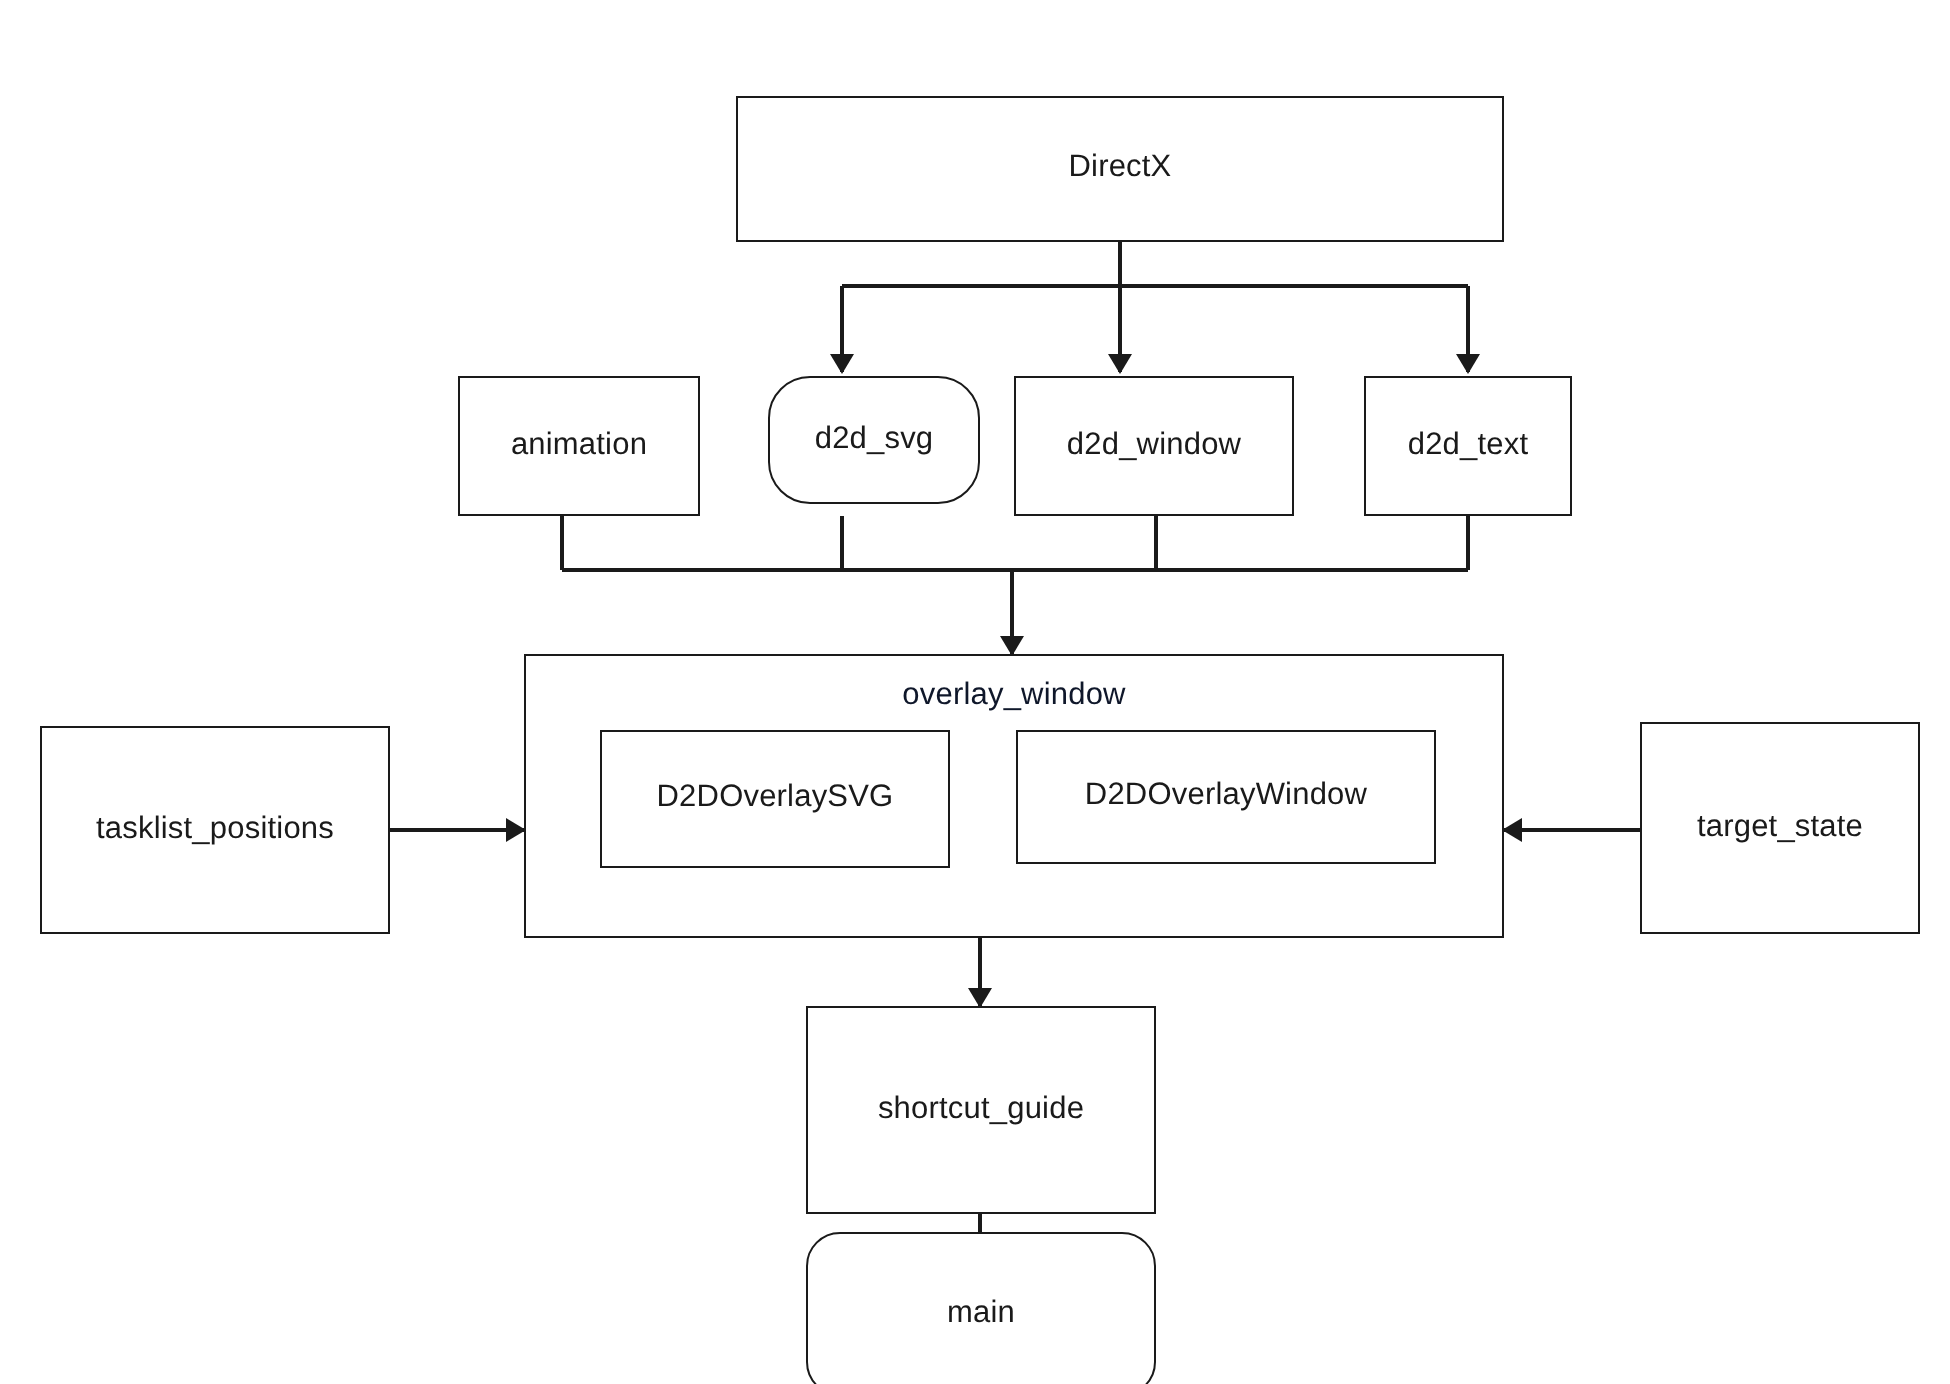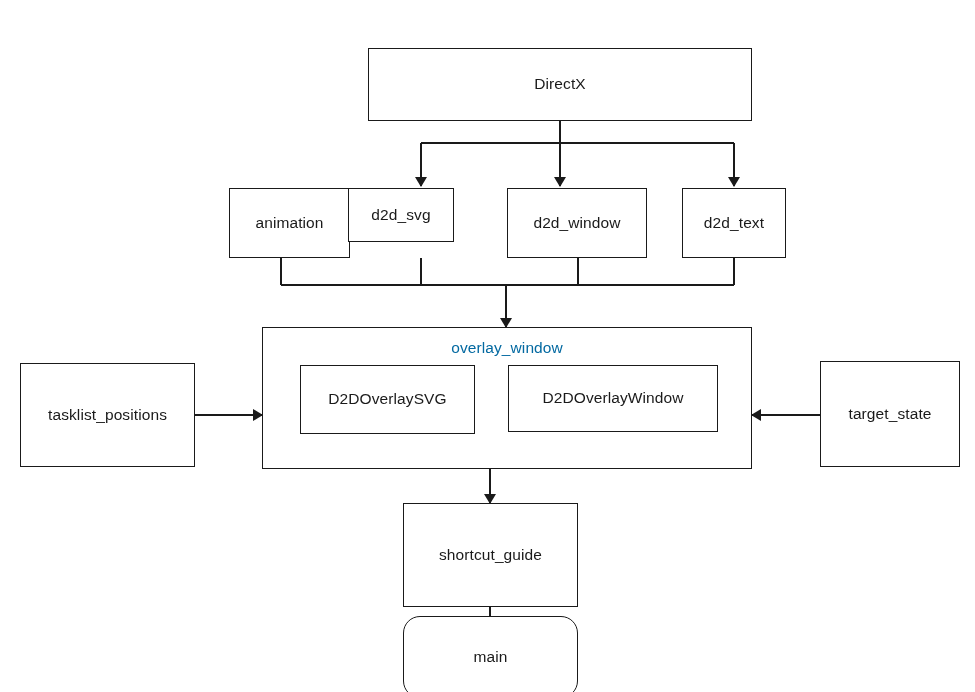--- a/index.html
+++ b/index.html
@@ -51,21 +51,21 @@
     display: block;
     z-index: 1;
   }
   .container-title {
     position: absolute;
     left: 0;
     right: 0;
     top: 11px;
     text-align: center;
     font-size: 15.5px;
-    color: #0369a1;
+    color: #0f172a;
     white-space: nowrap;
   }
   .container-node .node {
     z-index: 3;
   }
 </style>
 </head>
 <body>
 
 <div id="diagram-canvas">
@@ -110,21 +110,21 @@
   </svg>
 
   <div class="node" style="left:368px; top:12px; width:384px; height:73px;">
     <span class="node-label">DirectX</span>
   </div>
 
   <div class="node" style="left:229px; top:152px; width:121px; height:70px;">
     <span class="node-label">animation</span>
   </div>
 
-  <div class="node" style="left:348px; top:152px; width:106px; height:54px;">
+  <div class="node" style="left:384px; top:152px; width:106px; height:64px;border-radius:21px;">
     <span class="node-label">d2d_svg</span>
   </div>
 
   <div class="node" style="left:507px; top:152px; width:140px; height:70px;">
     <span class="node-label">d2d_window</span>
   </div>
 
   <div class="node" style="left:682px; top:152px; width:104px; height:70px;">
     <span class="node-label">d2d_text</span>
   </div>

